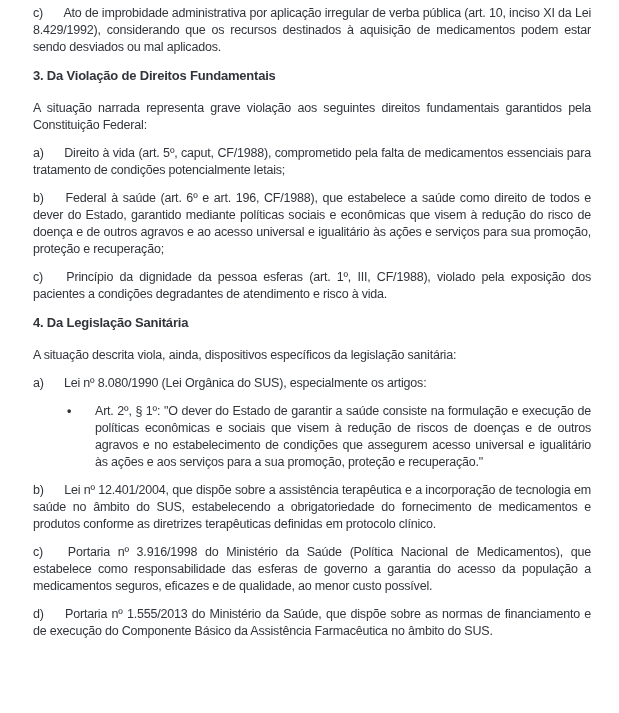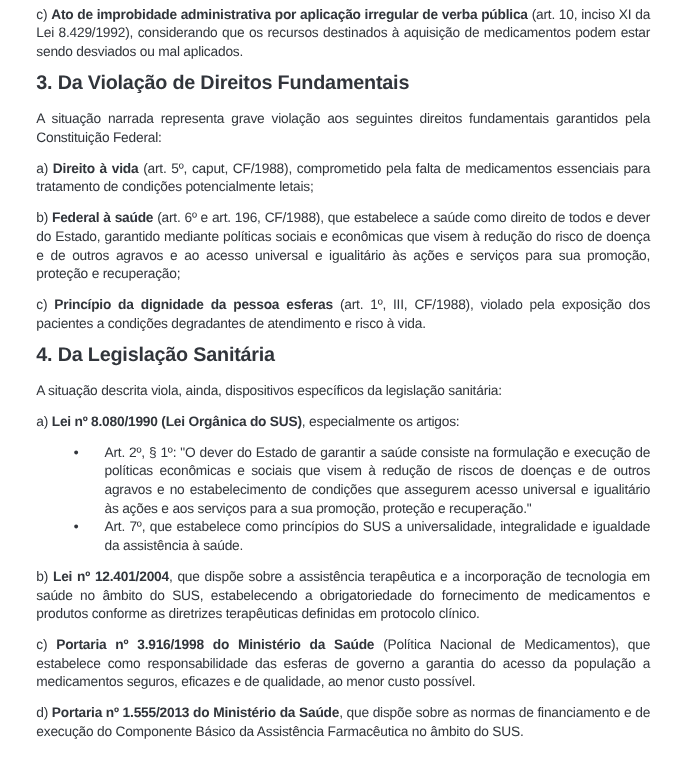--- a/index.html
+++ b/index.html
@@ -24,27 +24,28 @@
     min-height: 713px;
     padding: 5px 28px 6px 33px;
     background: #ffffff;
   }
   .para {
     margin: 0 0 11px 0;
     text-align: justify;
   }
   .heading {
     margin: 0 0 16px 0;
-    font-size: 18px;
+    font-size: 13px;
     line-height: 17px;
     font-weight: bold;
     text-align: left;
   }
   b.bold-run {
-    font-weight: bold;
+    font-weight: normal;
+    margin-left: 17px;
   }
   ul.bullets {
     margin: 0 0 11px 0;
     padding: 0 0 0 62px;
     list-style: none;
   }
   ul.bullets li {
     position: relative;
     text-align: justify;
     margin: 0;
@@ -75,21 +76,20 @@
   <p class="para"><span>c) </span><b class="bold-run">Princípio da dignidade da pessoa esferas</b><span> (art. 1º, III, CF/1988), violado pela exposição dos pacientes a condições degradantes de atendimento e risco à vida.</span></p>
 
   <h3 class="heading">4. Da Legislação Sanitária</h3>
 
   <p class="para"><span>A situação descrita viola, ainda, dispositivos específicos da legislação sanitária:</span></p>
 
   <p class="para"><span>a) </span><b class="bold-run">Lei nº 8.080/1990 (Lei Orgânica do SUS)</b><span>, especialmente os artigos:</span></p>
 
   <ul class="bullets">
     <li>Art. 2º, § 1º: "O dever do Estado de garantir a saúde consiste na formulação e execução de políticas econômicas e sociais que visem à redução de riscos de doenças e de outros agravos e no estabelecimento de condições que assegurem acesso universal e igualitário às ações e aos serviços para a sua promoção, proteção e recuperação."</li>
-    <li>Art. 7º, que estabelece como princípios do SUS a universalidade, integralidade e igualdade da assistência à saúde.</li>
   </ul>
 
   <p class="para"><span>b) </span><b class="bold-run">Lei nº 12.401/2004</b><span>, que dispõe sobre a assistência terapêutica e a incorporação de tecnologia em saúde no âmbito do SUS, estabelecendo a obrigatoriedade do fornecimento de medicamentos e produtos conforme as diretrizes terapêuticas definidas em protocolo clínico.</span></p>
 
   <p class="para"><span>c) </span><b class="bold-run">Portaria nº 3.916/1998 do Ministério da Saúde</b><span> (Política Nacional de Medicamentos), que estabelece como responsabilidade das esferas de governo a garantia do acesso da população a medicamentos seguros, eficazes e de qualidade, ao menor custo possível.</span></p>
 
   <p class="para"><span>d) </span><b class="bold-run">Portaria nº 1.555/2013 do Ministério da Saúde</b><span>, que dispõe sobre as normas de financiamento e de execução do Componente Básico da Assistência Farmacêutica no âmbito do SUS.</span></p>
 
 </div>
 

